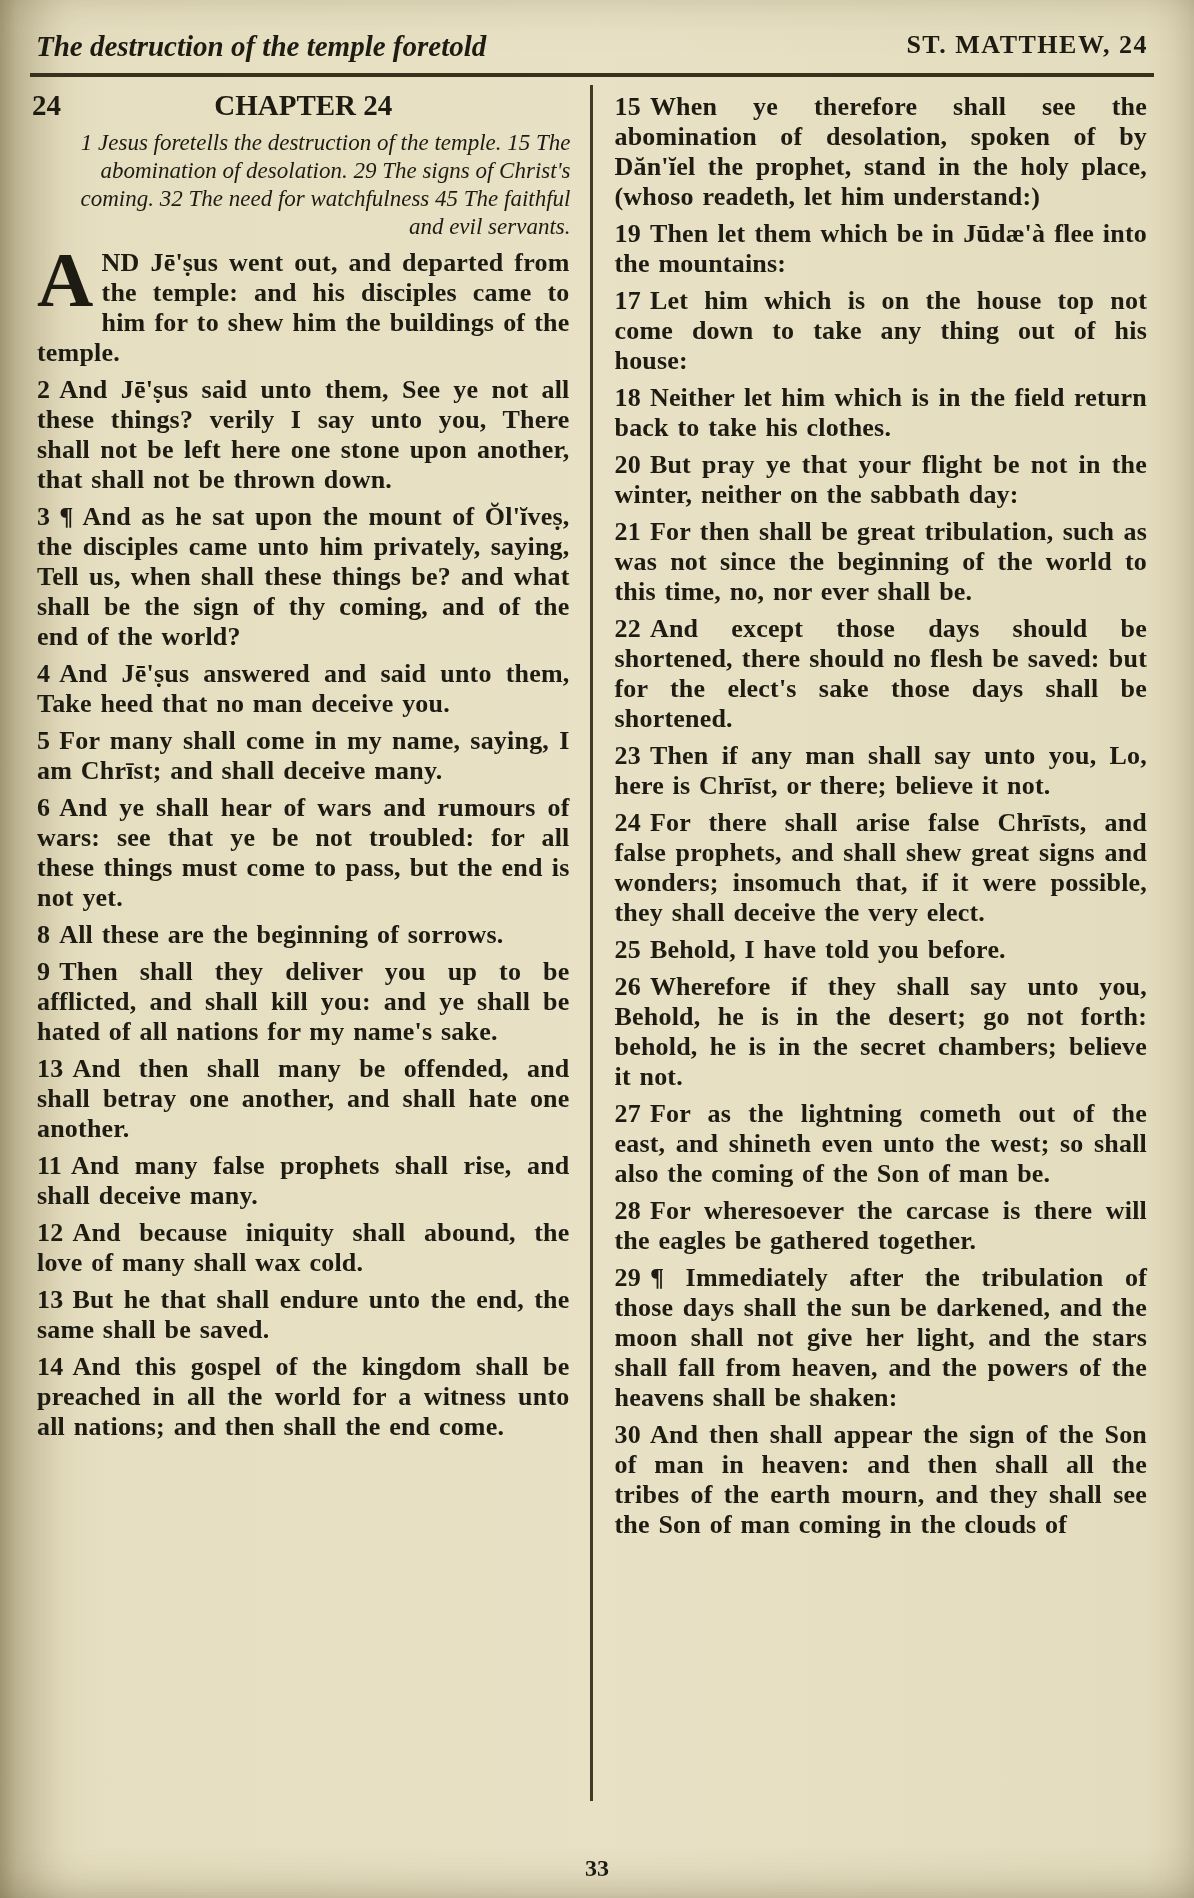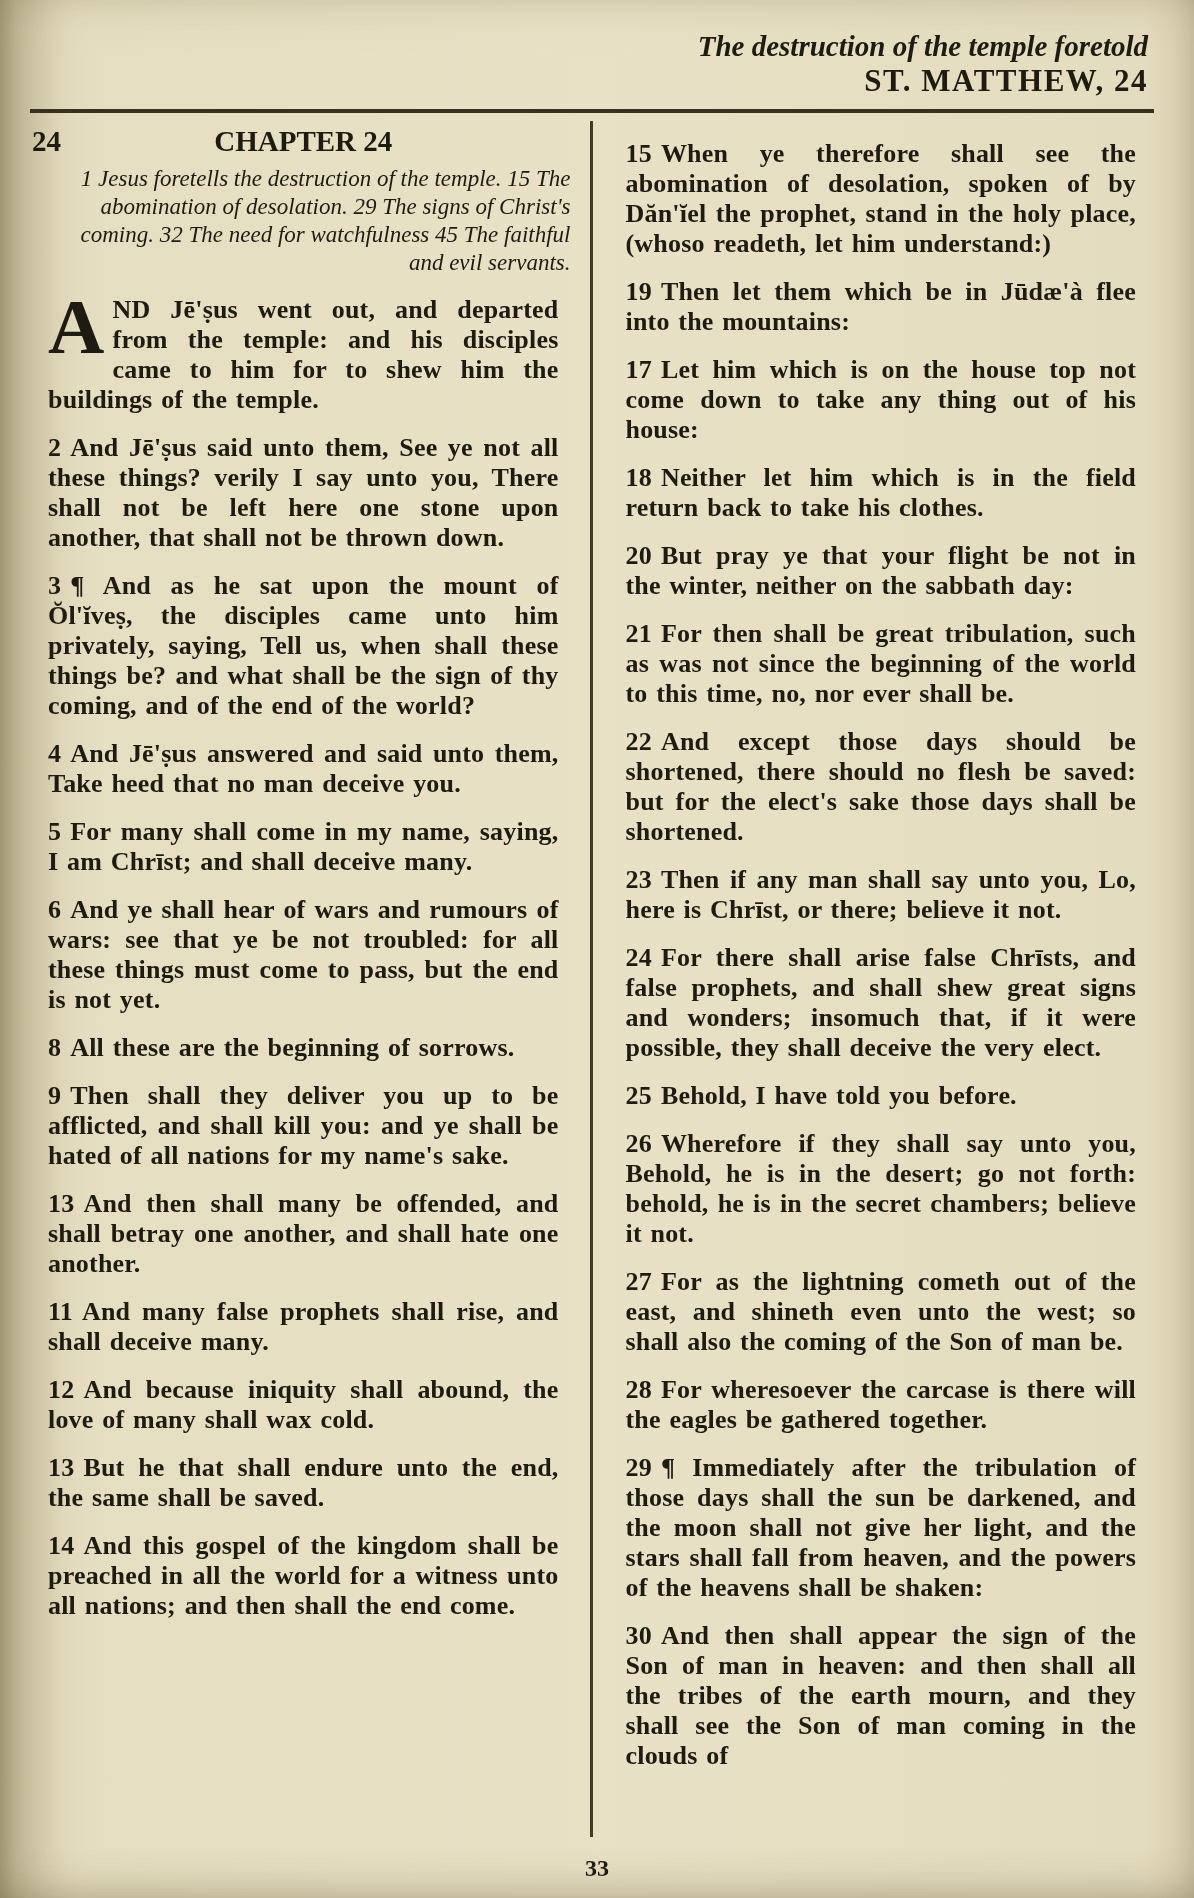--- a/index.html
+++ b/index.html
@@ -19,26 +19,25 @@
     padding: 22px 40px 14px 30px;
     background: linear-gradient(90deg, #c9bf9c 0px, #ddd4b2 16px, #e6dec0 70px, #e9e1c5 50%, #e4dcbe 96%, #ded5b6 100%);
     box-shadow: inset 46px 0 70px -34px rgba(92, 82, 50, 0.55),
                 inset -24px 0 48px -28px rgba(92, 82, 50, 0.35),
                 inset 0 -30px 50px -34px rgba(92, 82, 50, 0.30);
     position: relative;
   }
   .running-head {
     display: flex;
     justify-content: space-between;
-    align-items: flex-end;
+    align-items: flex-start;
     padding: 8px 6px 10px 6px;
-    flex-direction: column;
   }
   .rh-left { font-style: italic; font-weight: bold; font-size: 29px; }
-  .rh-right { font-weight: bold; font-size: 31px; letter-spacing: 1.5px; }
+  .rh-right { font-weight: bold; font-size: 26px; letter-spacing: 1.5px; }
   .head-rule {
     border: 0;
     border-top: 4px solid #37311e;
     margin: 0 0 8px 0;
   }
   .columns {
     display: flex;
     height: 1716px;
     overflow: hidden;
   }
@@ -58,21 +57,21 @@
 
   .summary {
     font-style: italic;
     font-size: 23px;
     line-height: 28px;
     margin: 0 6px 6px 24px;
     text-align: right;
   }
 
   .verse {
-    margin: 18px;
+    margin: 7px;
     text-align: justify;
     font-weight: bold;
     font-size: 26px;
     line-height: 30px;
     letter-spacing: 0.2px;
     word-spacing: 2px;
   }
   .vnum { margin-right: 9px; }
   .drop-cap {
     float: left;

